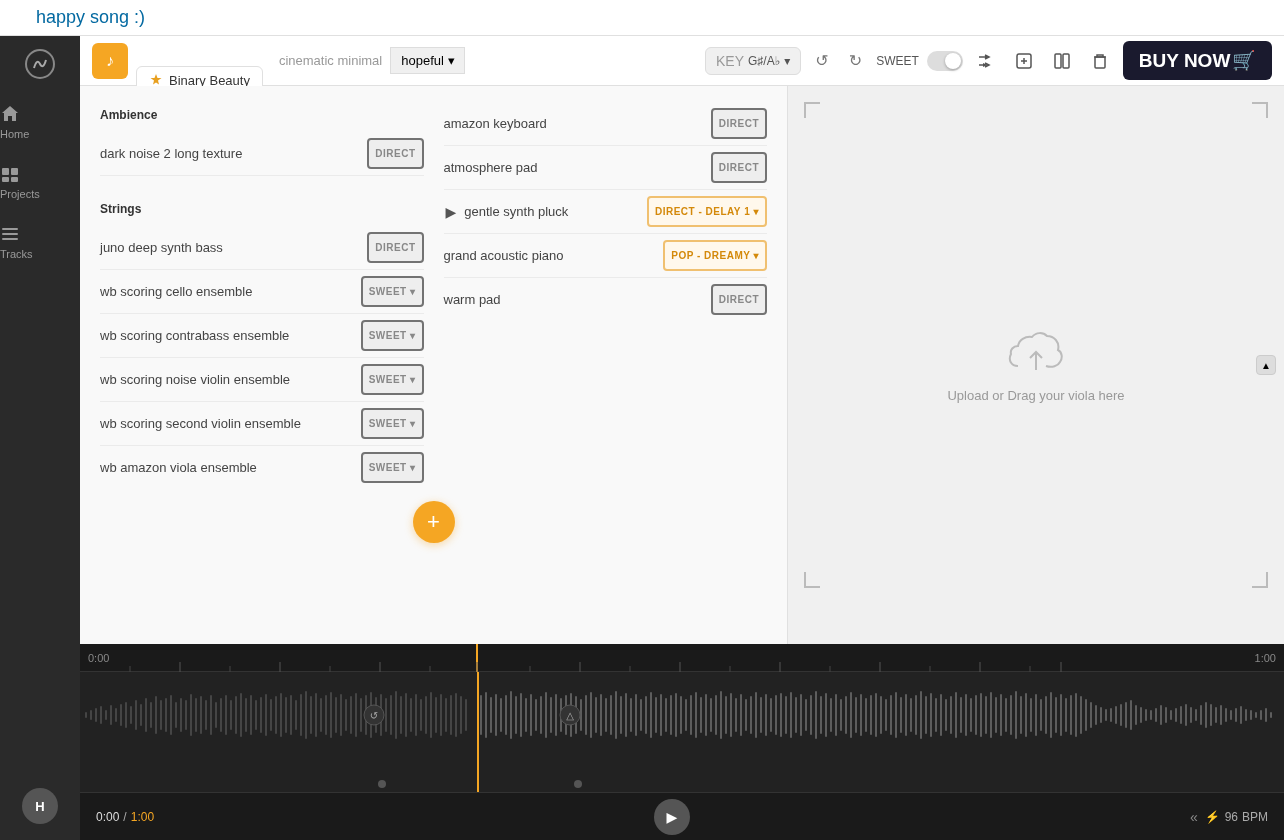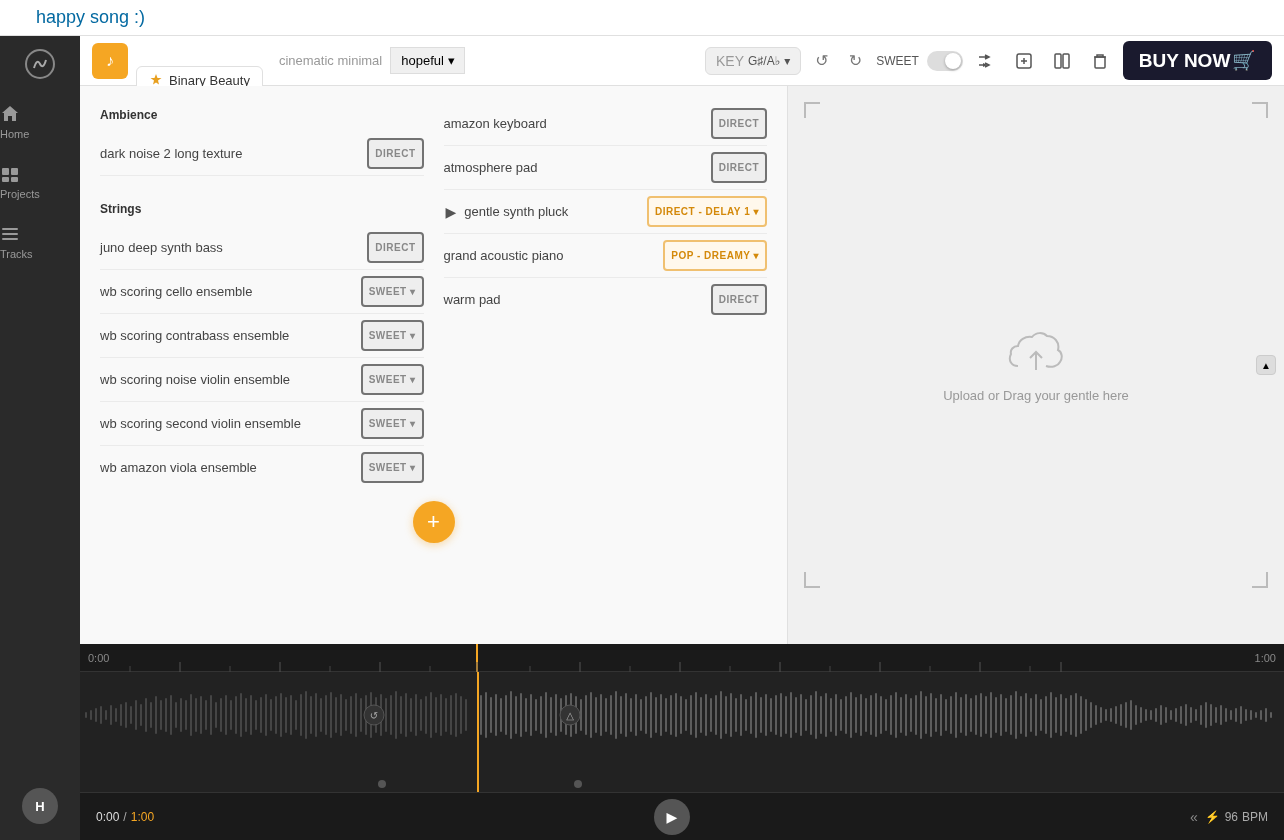--- a/index.html
+++ b/index.html
@@ -647,21 +647,21 @@
         <div class="corner-bracket corner-tr"></div>
         <div class="corner-bracket corner-bl"></div>
         <div class="corner-bracket corner-br"></div>
 
         <div class="video-upload-area">
           <svg class="upload-cloud" viewBox="0 0 60 50" fill="none">
             <path d="M12 38 C5 38 2 32 5 26 C4 22 7 18 12 18 C13 12 19 8 26 9 C30 4 37 4 41 8 C48 8 54 14 52 22 C56 24 57 30 54 34 C52 38 46 40 40 38" stroke="#bbb" stroke-width="2" fill="none"></path>
             <line x1="30" y1="24" x2="30" y2="42" stroke="#bbb" stroke-width="2"></line>
             <polyline points="24,30 30,24 36,30" stroke="#bbb" stroke-width="2" fill="none"></polyline>
           </svg>
-          <span class="upload-text">Upload or Drag your gentle here</span>
+          <span class="upload-text">Upload or Drag your viola here</span>
         </div>
 
         <div style="position:absolute;right:8px;top:50%;transform:translateY(-50%);background:#ddd;border:1px solid #ccc;border-radius:4px;width:20px;height:20px;display:flex;align-items:center;justify-content:center;font-size:10px;cursor:pointer;">▲</div>
       </div>
 
     </div>
 
     <div class="bottom-section">
 
       <div class="timeline-ruler">

